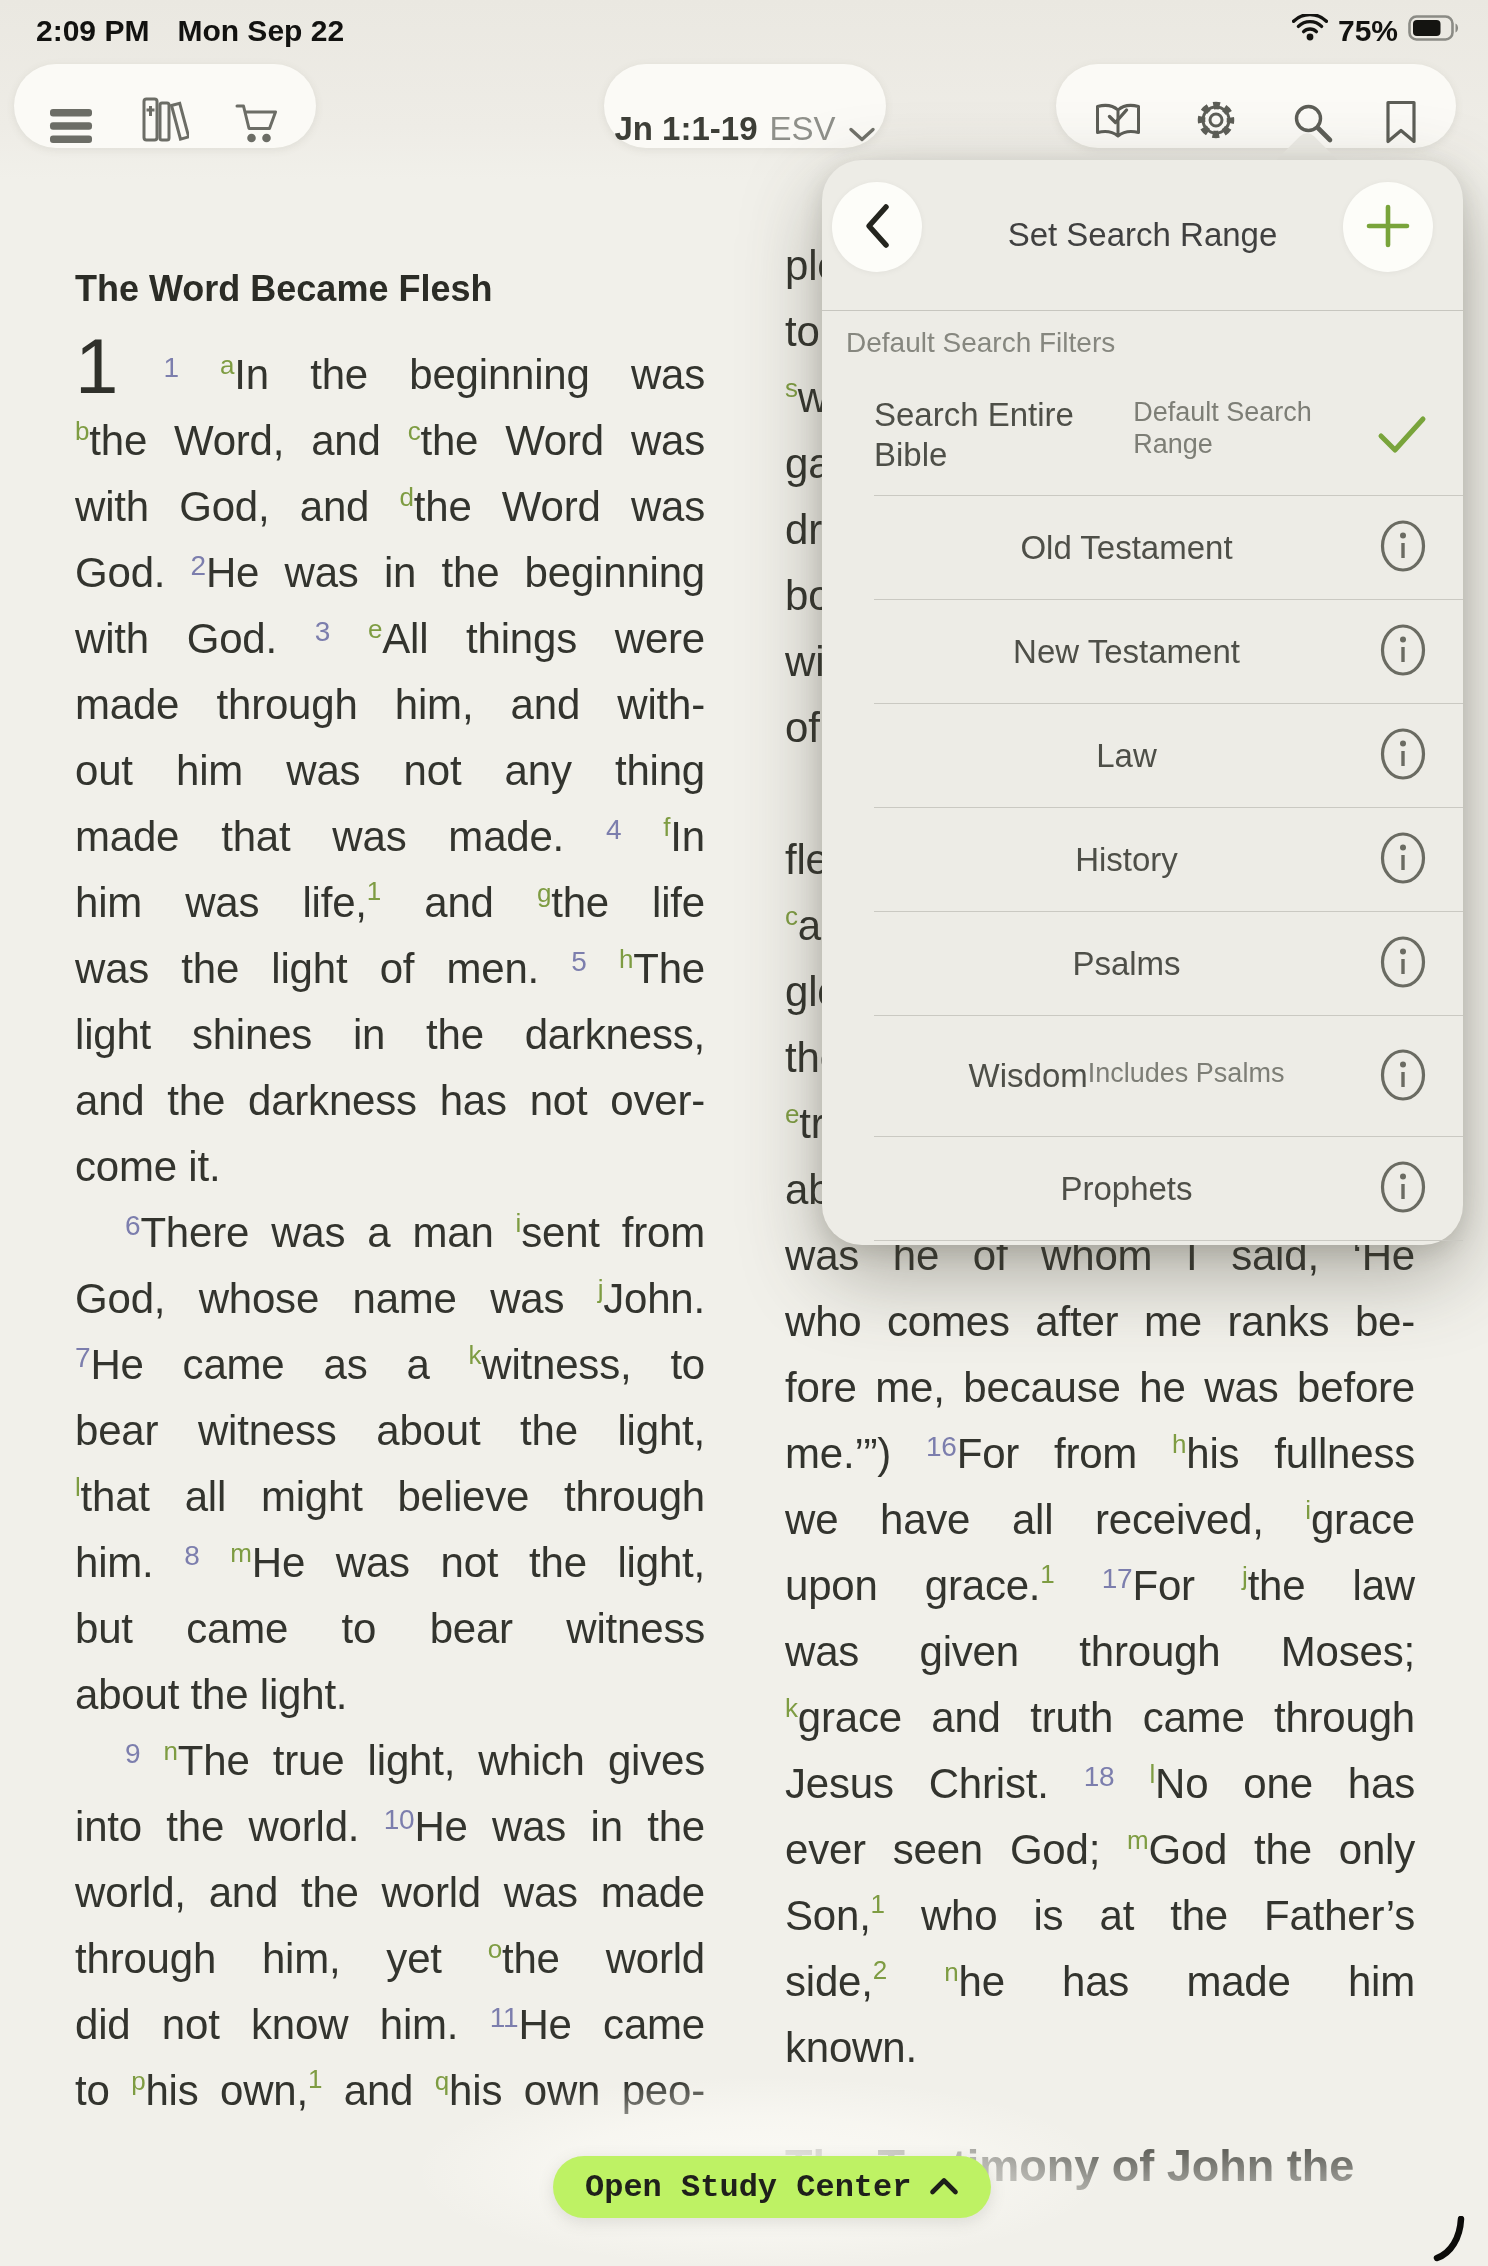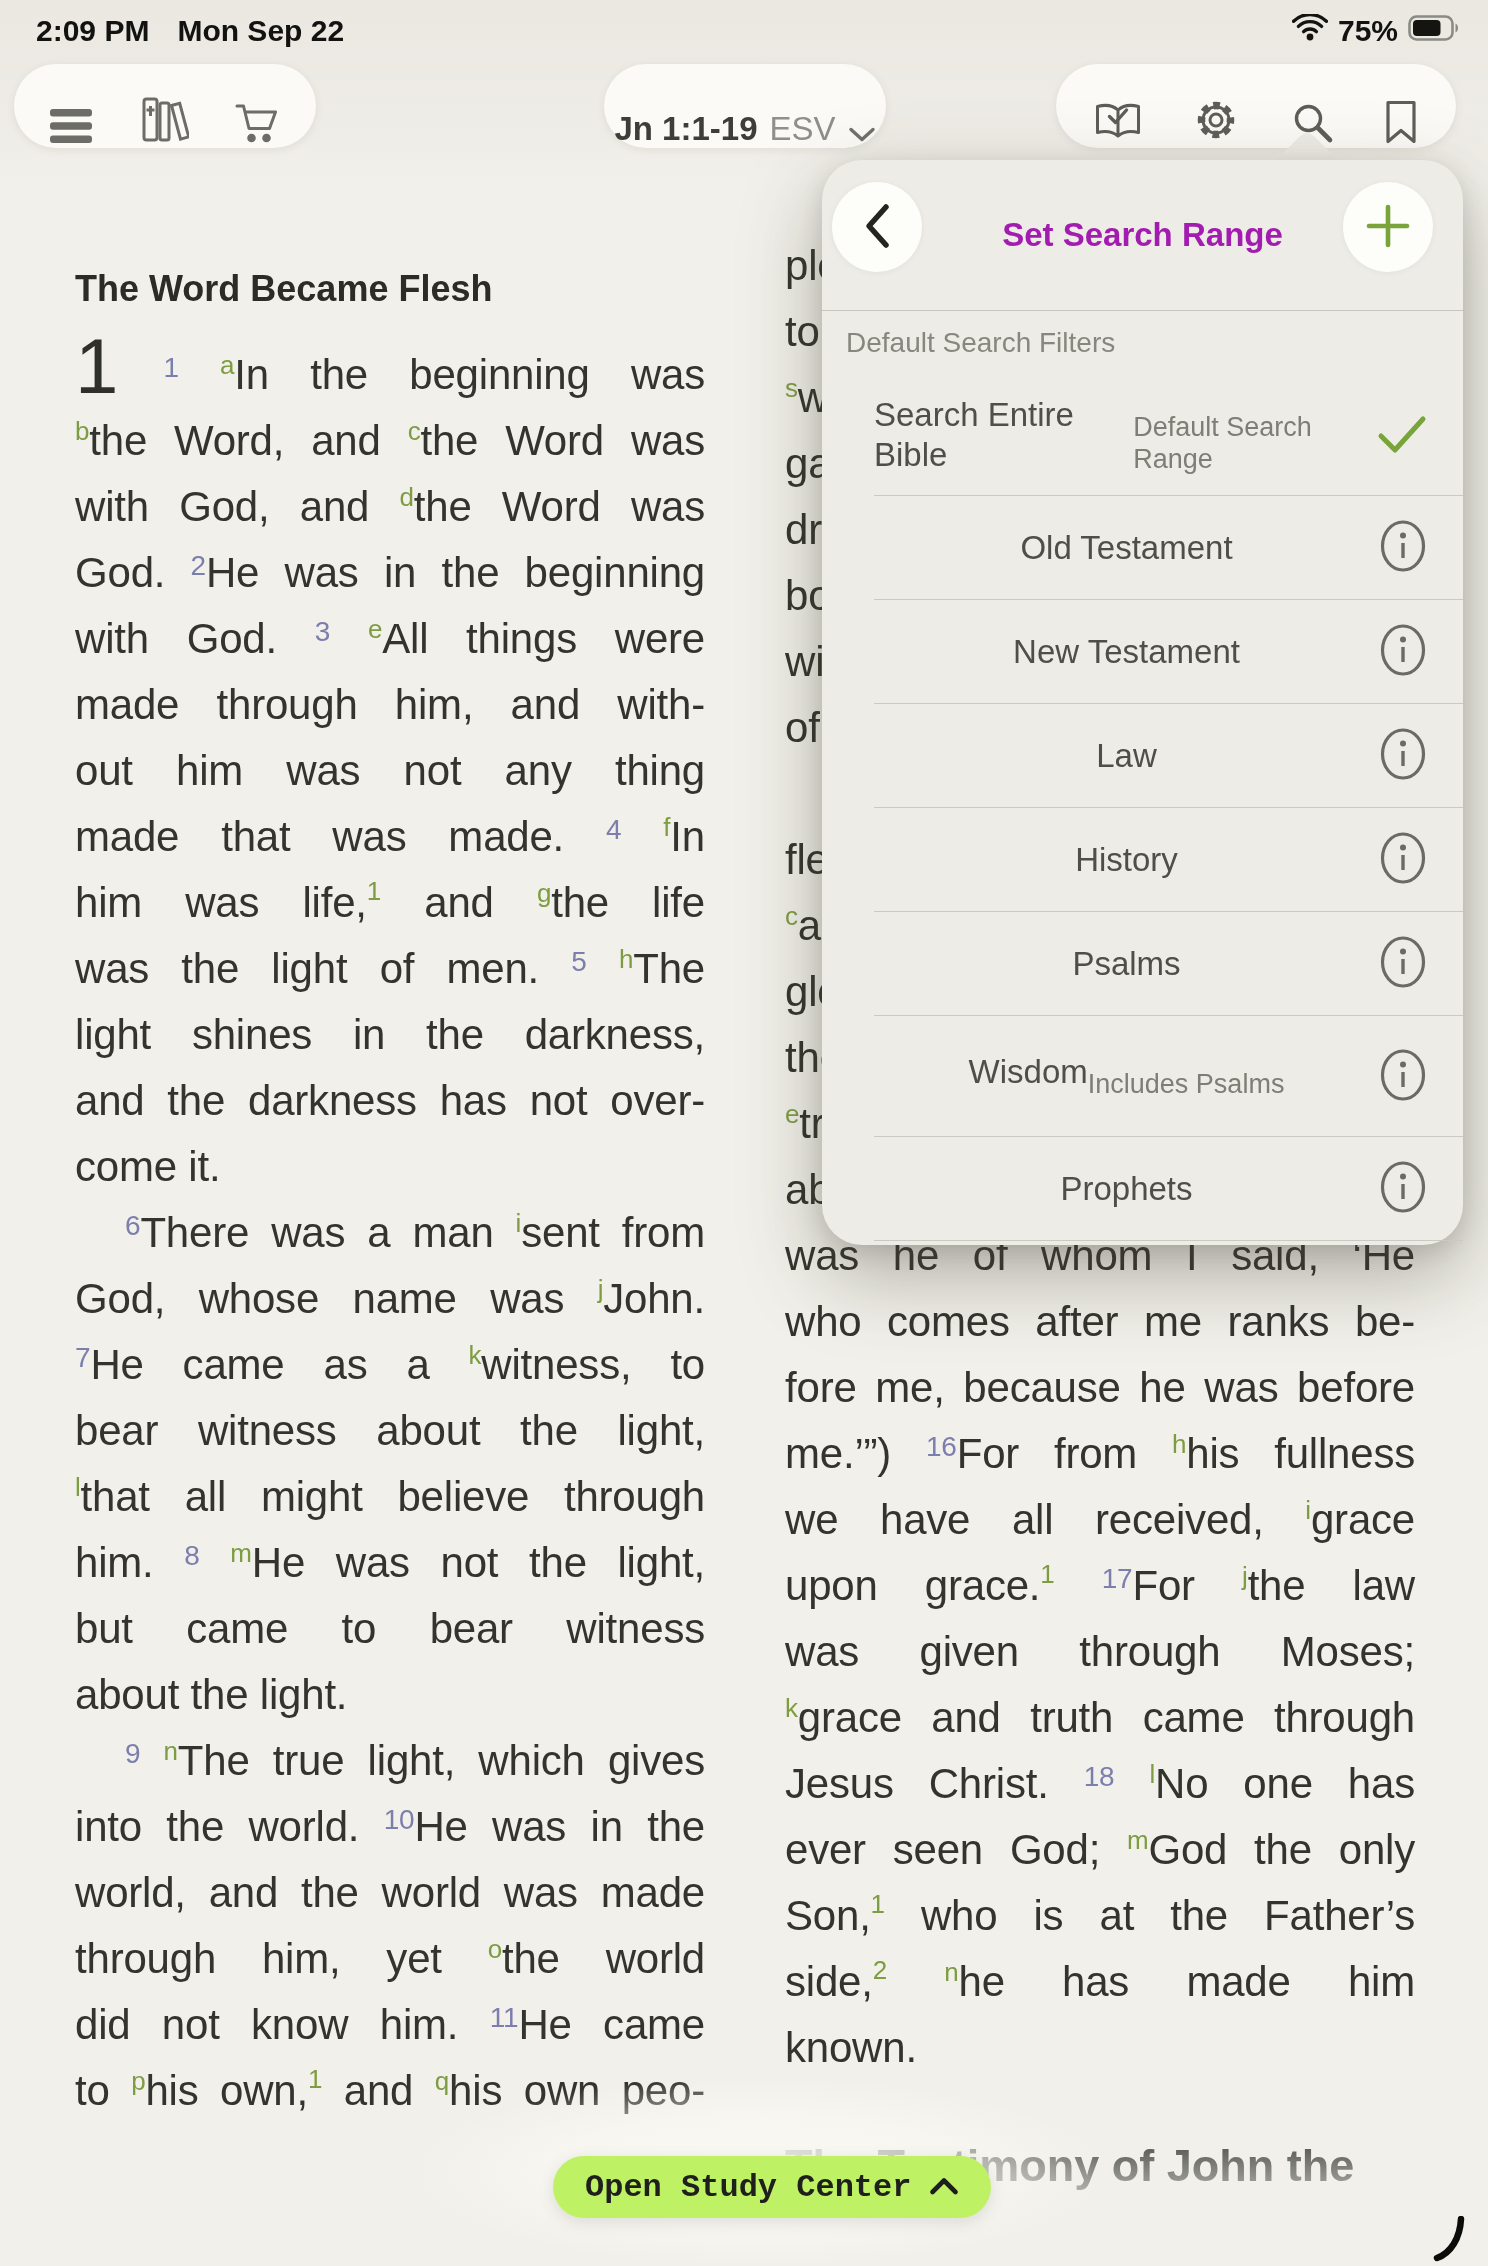--- a/index.html
+++ b/index.html
@@ -47,28 +47,28 @@
     transform:rotate(45deg);border-radius:10px;z-index:39}
   #popover{position:absolute;left:822px;top:160px;width:641px;height:1085px;background:#edece6;
     border-radius:40px;z-index:40;box-shadow:0 30px 80px rgba(68,66,53,.38),0 6px 22px rgba(68,66,53,.16)}
   .pop-header{position:relative;height:150px;border-bottom:1px solid #c7c6bf}
   .circle-btn{position:absolute;top:22px;width:90px;height:90px;border-radius:50%;background:#fdfdf9;
     border:none;display:flex;align-items:center;justify-content:center;cursor:pointer;
     box-shadow:0 1px 6px rgba(0,0,0,.05)}
   #pop-back{left:10px}
   #pop-add{right:30px}
   .pop-title{position:absolute;left:0;right:0;top:0;height:150px;display:flex;align-items:center;justify-content:center;
-    font-size:33px;font-weight:700;color:#a21caf}
+    font-size:33px;font-weight:400;color:#404040}
   .section-label{margin:16px 0 16px 24px;font-size:28px;color:#86877f}
   .pop-row{position:relative;margin-left:52px;padding-right:36px;height:104px;box-sizing:border-box;
     border-bottom:1px solid #cac9c2;display:flex;align-items:center;cursor:pointer}
   .pop-row.has-sub{height:121px}
   .row-text{flex:1;display:flex;flex-direction:row;justify-content:center}
   .row-title{font-size:33px;color:#4e4f48;line-height:40px}
-  .row-sub{font-size:27px;color:#7d7e76;line-height:32px;margin-top:16px}
+  .row-sub{font-size:27px;color:#7d7e76;line-height:32px;margin-top:1px}
   .trailing{display:flex;align-items:center;justify-content:center;background:none;border:none;padding:0;cursor:pointer}
 
   
   #bottom-fade{position:absolute;left:730px;top:2118px;width:758px;height:148px;z-index:45;
     background:linear-gradient(180deg,rgba(241,240,234,0) 0%,rgba(241,240,234,.62) 48%,rgba(241,240,234,.95) 100%)}
   #study-glow{position:absolute;left:420px;top:2078px;width:680px;height:188px;z-index:46;
     background:radial-gradient(ellipse at center,rgba(251,250,245,.96) 0%,rgba(251,250,245,.6) 42%,rgba(251,250,245,0) 72%)}
   #study-btn{position:absolute;left:553px;top:2156px;height:62px;z-index:47;border:none;cursor:pointer;
     background:#bef264;border-radius:31px;box-shadow:0 4px 16px rgba(90,88,75,.16);
     display:flex;align-items:center;gap:18px;padding:0 32px;font-family:Liberation Mono, monospace}

